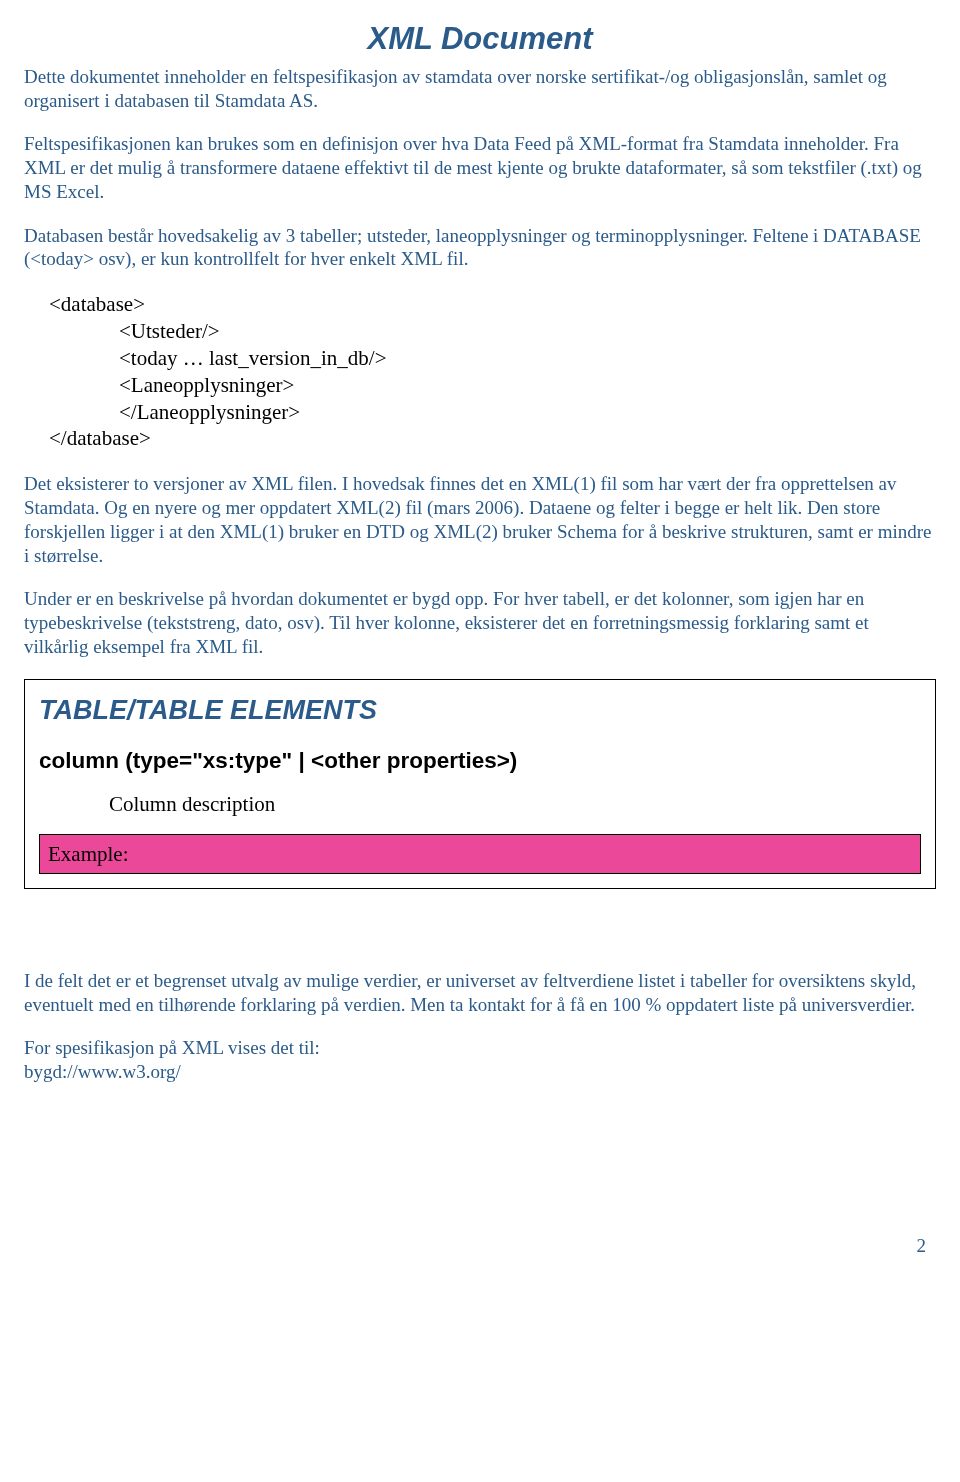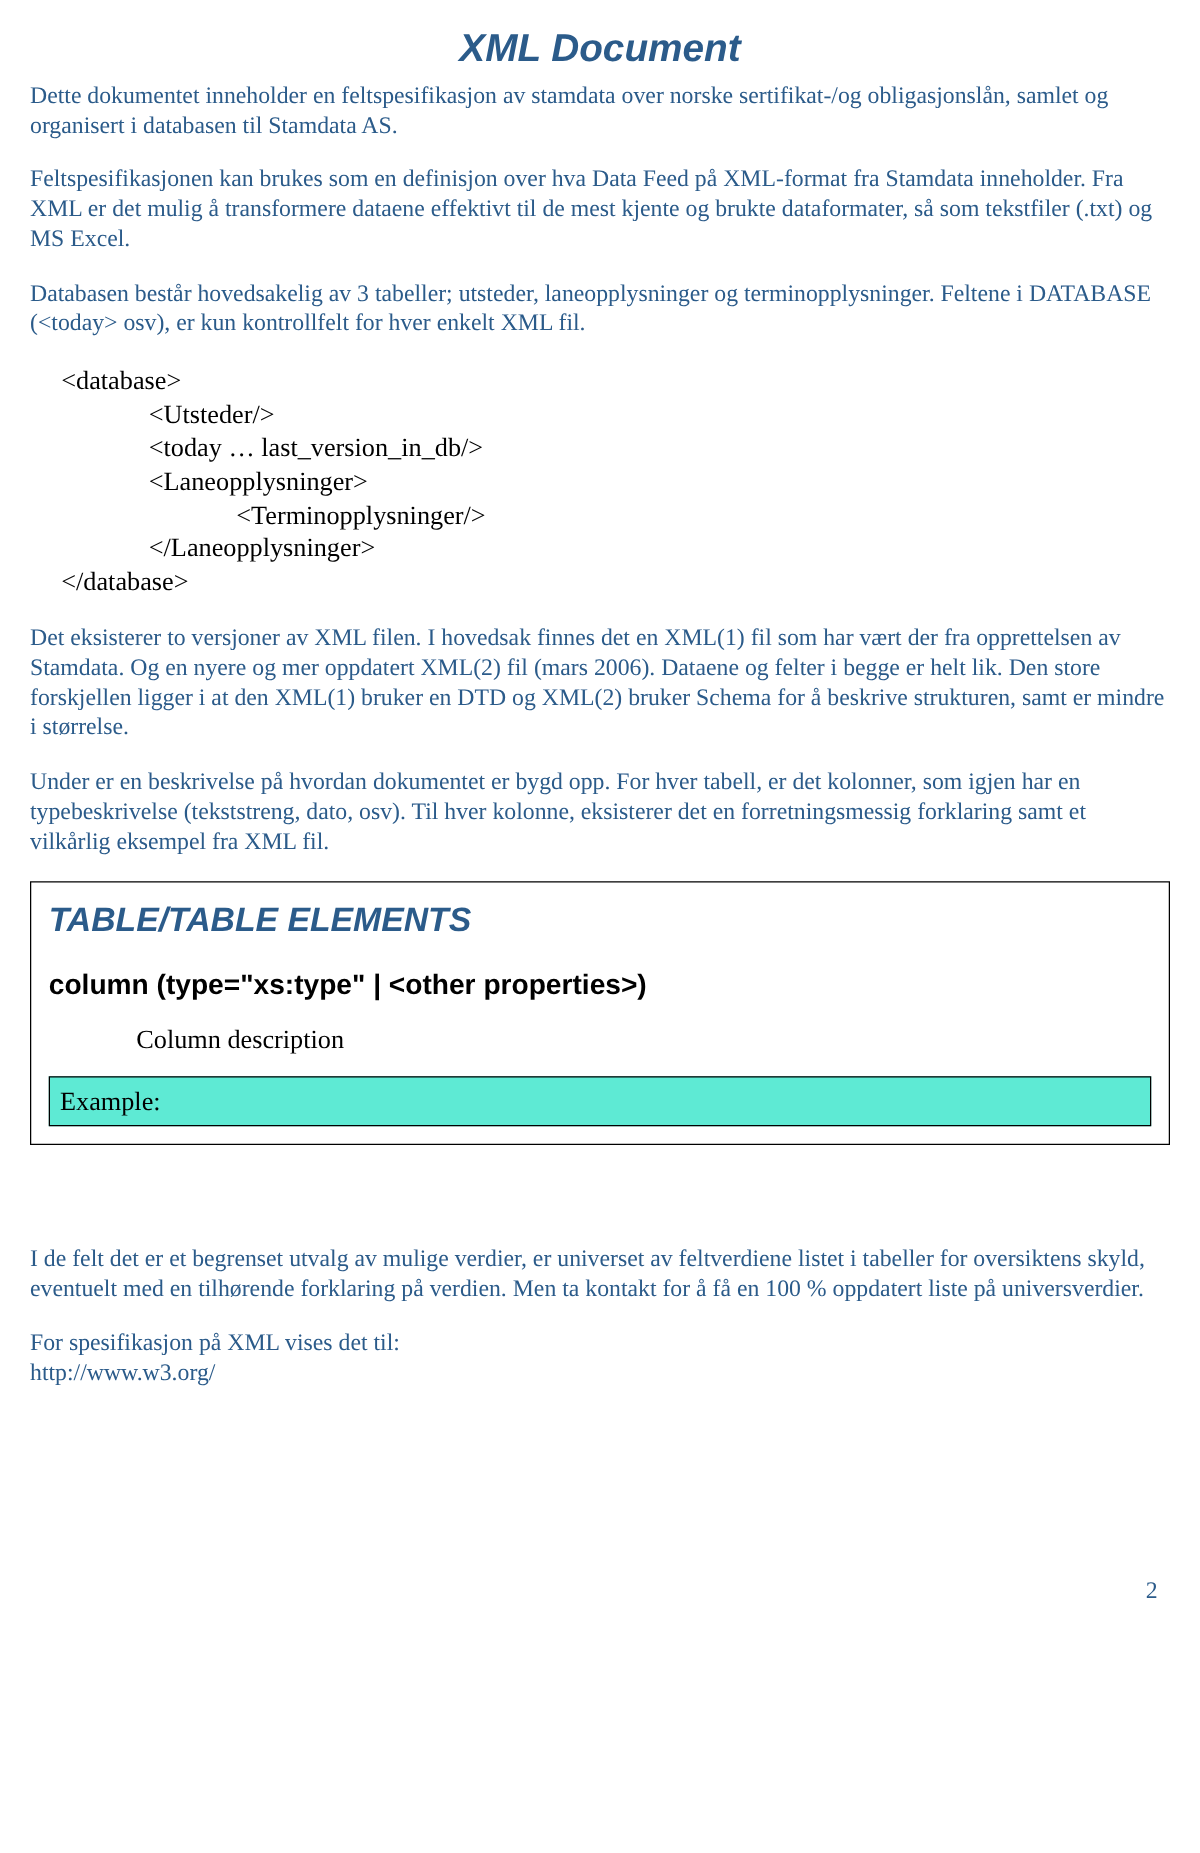--- a/index.html
+++ b/index.html
@@ -58,21 +58,21 @@
     margin: 0 0 6px 0;
   }
   .column-desc {
     color: #000000;
     font-family: "Times New Roman", Times, serif;
     font-size: 21px;
     padding-left: 70px;
     margin: 16px 0 16px 0;
   }
   .example-box {
-    background: #5eead4;
+    background: #ec4899;
     border: 1px solid #000;
     padding: 6px 8px;
     color: #000000;
     font-family: "Times New Roman", Times, serif;
     font-size: 21px;
     margin-top: 6px;
   }
   .page-wrapper {
     position: relative;
     min-height: 1440px;
@@ -96,38 +96,37 @@
 
   <p>Feltspesifikasjonen kan brukes som en definisjon over hva  Data Feed på XML-format fra Stamdata inneholder. Fra XML er det mulig å transformere dataene effektivt til de mest kjente og brukte dataformater, så som tekstfiler (.txt) og MS Excel.</p>
 
   <p>Databasen består hovedsakelig av 3 tabeller; utsteder, laneopplysninger og terminopplysninger. Feltene i DATABASE (&lt;today&gt; osv), er kun kontrollfelt for hver enkelt XML fil.</p>
 
   <div class="black-text" style="margin-bottom:20px;">
     <div>&lt;database&gt;</div>
     <div class="indent-1">&lt;Utsteder/&gt;</div>
     <div class="indent-1">&lt;today … last_version_in_db/&gt;</div>
     <div class="indent-1">&lt;Laneopplysninger&gt;</div>
-    <div class="indent-2">&lt;Terminopplysninger/&gt;</div>
     <div class="indent-1">&lt;/Laneopplysninger&gt;</div>
     <div>&lt;/database&gt;</div>
   </div>
 
   <p>Det eksisterer to versjoner av XML filen. I hovedsak finnes det en XML(1) fil som har vært der fra opprettelsen av Stamdata. Og en nyere og mer oppdatert XML(2) fil (mars 2006). Dataene og felter i begge er helt lik. Den store forskjellen ligger i at den XML(1) bruker en DTD og XML(2) bruker Schema for å beskrive strukturen, samt er mindre i størrelse.</p>
 
   <p>Under er en beskrivelse på hvordan dokumentet er bygd opp. For hver tabell, er det kolonner, som igjen har en typebeskrivelse (tekststreng, dato, osv). Til hver kolonne, eksisterer det en forretningsmessig forklaring samt et vilkårlig eksempel fra XML fil.</p>
 
   <div class="table-box">
     <div class="elements-title">TABLE/TABLE ELEMENTS</div>
     <div class="column-title">column (type="xs:type" | &lt;other properties&gt;)</div>
     <div class="column-desc">Column description</div>
     <div class="example-box">Example:</div>
   </div>
 
   <p style="margin-top:80px;">I de felt det er et begrenset utvalg av mulige verdier, er universet av feltverdiene listet i tabeller for oversiktens skyld, eventuelt med en tilhørende forklaring på verdien. Men ta kontakt for å få en 100 % oppdatert liste på universverdier.</p>
 
   <div style="margin-bottom:20px;">
     <span>For spesifikasjon på XML vises det til:</span><br>
-    <span>http://www.w3.org/</span>
+    <span>bygd://www.w3.org/</span>
   </div>
 
   <div class="footer-num">2</div>
 
 </div>
 
 </body></html>

